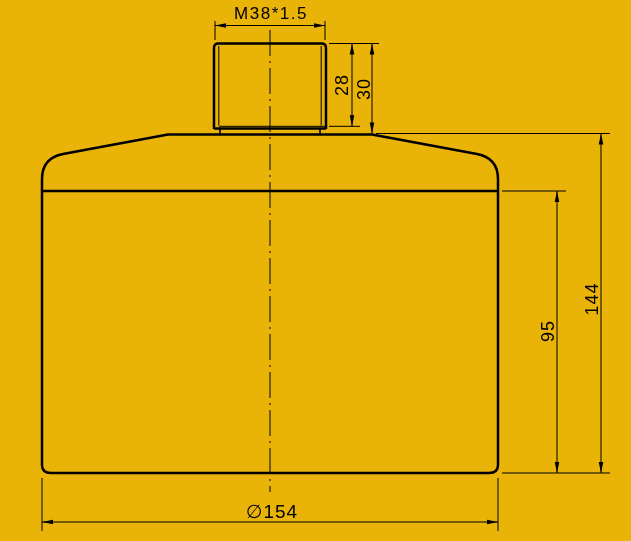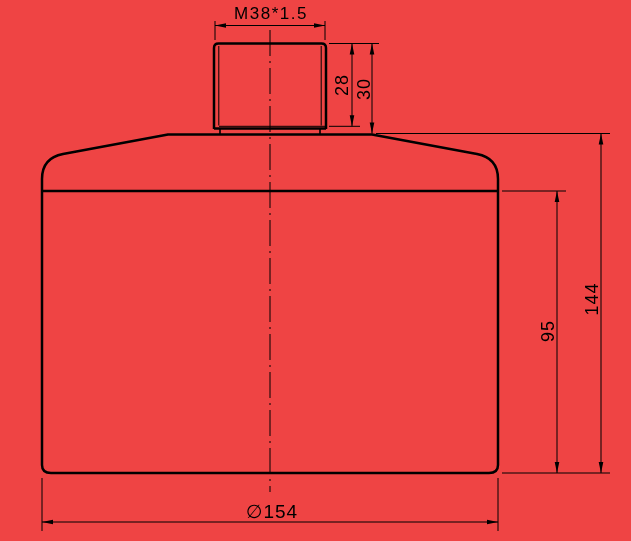--- a/index.html
+++ b/index.html
@@ -4,21 +4,21 @@
 <style>
   html, body {
     margin: 0;
     padding: 0;
     background: #ffffff;
   }
   .canvas-frame {
     position: relative;
     width: 631px;
     height: 541px;
-    background: #ef4444;
+    background: #eab308;
     overflow: hidden;
   }
   svg { display: block; }
   .thick {
     stroke: #000000;
     stroke-width: 2.5;
     fill: none;
     stroke-linejoin: round;
   }
   .medium {

